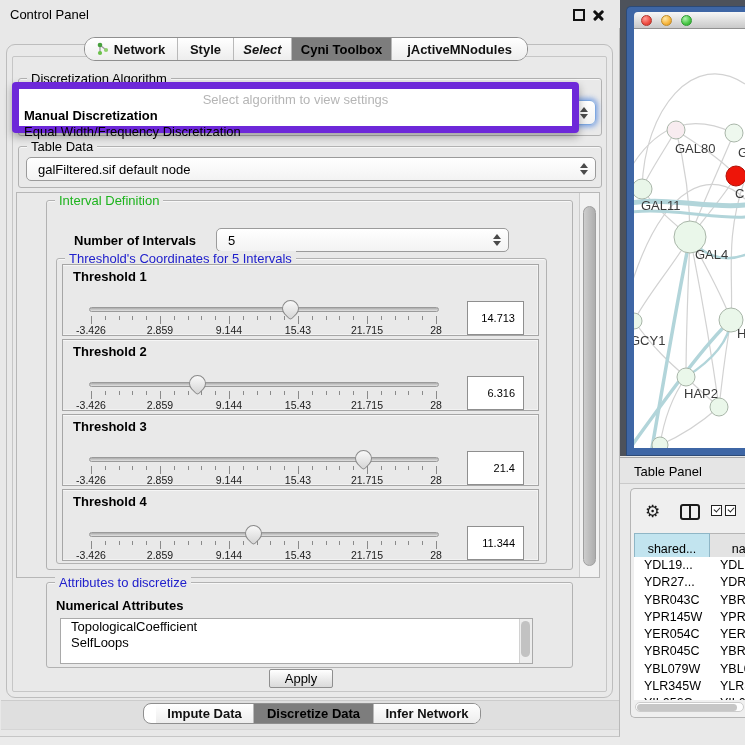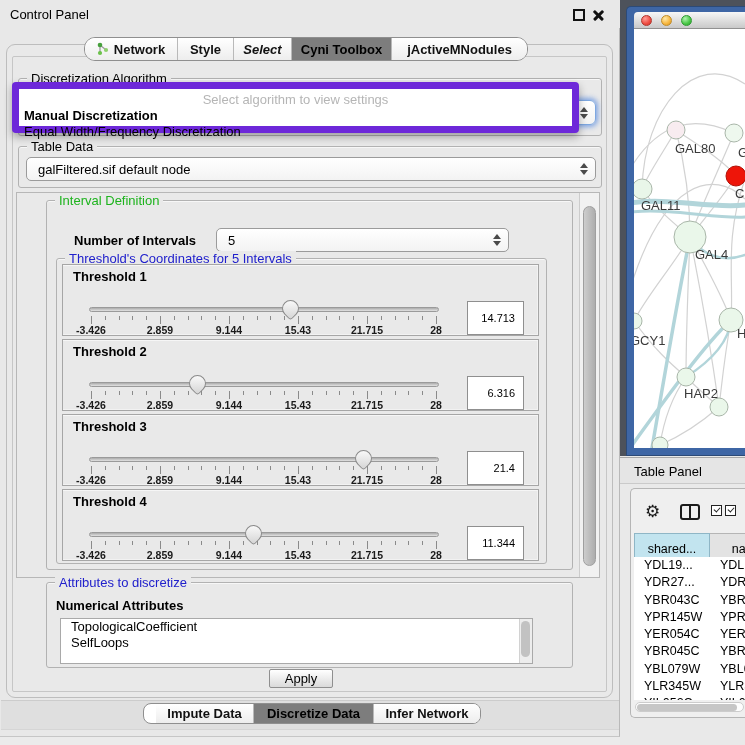--- a/index.html
+++ b/index.html
@@ -62,21 +62,21 @@
   #noi-combo { left:216px; top:228px; width:293px; height:24px; }
 
   #th-group { left:56px; top:258px; width:491px; height:306px; }
   #th-label { color:#2020cc; }
 
   .th-panel { position:absolute; left:62px; width:477px; height:72px; background:#e9e9e9; border:1px solid #a6a6a6; box-shadow:inset 0 1px 0 #f6f6f6, inset -1px -1px 0 #f2f2f2; }
   .th-title { position:absolute; left:10px; top:4px; font-size:13px; font-weight:bold; }
   .th-track { position:absolute; left:26px; top:42px; width:350px; height:5px; background:linear-gradient(#ababab,#e2e2e2); border:1px solid #9a9a9a; border-radius:3px; }
   .tick { position:absolute; width:1px; background:#8a8a8a; top:51px; }
   .tick.minor { height:4px; } .tick.major { height:8px; }
-  .ticklabel { position:absolute; top:59px; font-size:10.5px; font-weight:bold; color:#1a1a1a; transform:translateX(-50%); }
+  .ticklabel { position:absolute; top:59px; font-size:10.5px; font-weight:normal; color:#1a1a1a; transform:translateX(-50%); }
   .th-thumb { position:absolute; top:35px; width:17px; height:17px; transform:rotate(45deg); background:linear-gradient(135deg,#ffffff,#d4d4d4); border:1px solid #8a8a8a; border-radius:50% 50% 18% 50%; }
   .th-value { position:absolute; left:404px; top:36px; width:57px; height:34px; background:#fff; border:1px solid #8f8f8f; font-size:11px; text-align:right; line-height:32px; padding-right:8px; }
 
   #attr-group { left:46px; top:582px; width:527px; height:86px; }
   #attr-label { color:#2020cc; }
   #attr-subtitle { left:56px; top:598px; font-size:13px; font-weight:bold; }
   #attr-list { left:60px; top:618px; width:473px; height:46px; background:#fff; border:1px solid #a9a9a9; overflow:hidden; }
   .attr-item { height:16px; line-height:16px; font-size:13px; padding-left:10px; color:#000; }
   #attr-scroll { position:absolute; right:0; top:0; width:13px; height:44px; background:#ededed; border-left:1px solid #d2d2d2; }
   #attr-thumb { position:absolute; right:2px; top:2px; width:9px; height:36px; background:#c2c2c2; border-radius:5px; }

